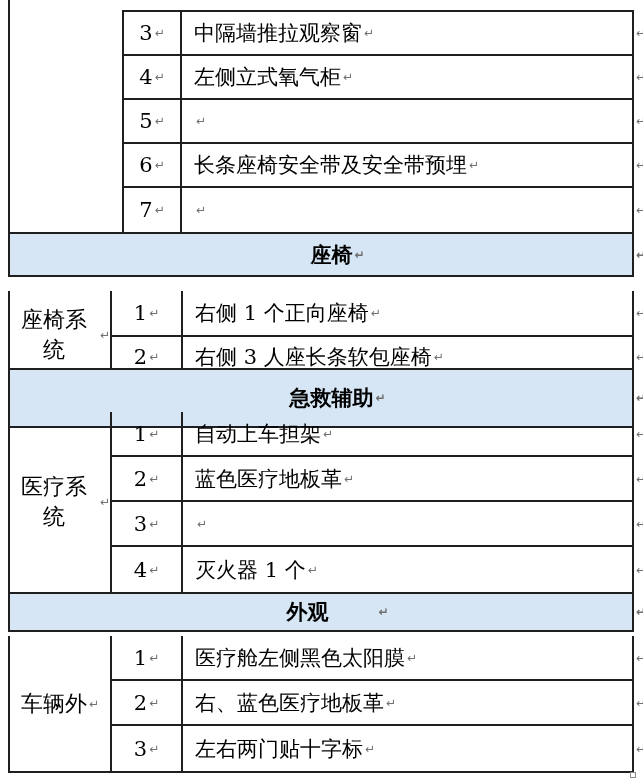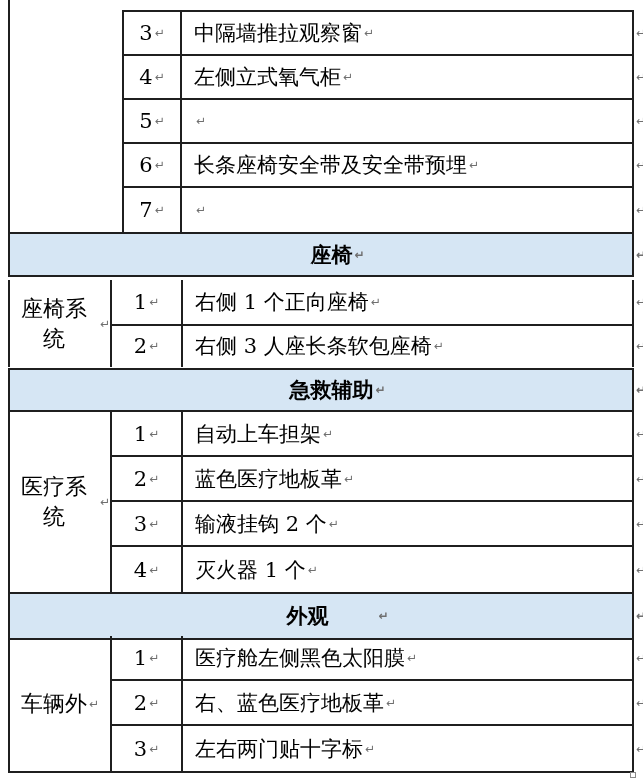--- a/index.html
+++ b/index.html
@@ -34,32 +34,32 @@
 
   
   .band {
     left: 8px; width: 626px;
     background: var(--band-bg);
     border: 2px solid var(--bc);
     display: flex; align-items: center; justify-content: center;
     font-size: 21px; font-weight: bold;
   }
   .bandB { top: 232px; height: 45px; }
-  .bandC { top: 368px; height: 44px; }
-  .bandD { top: 592px; height: 48px; gap: 48px; }
+  .bandC { top: 368px; height: 60px; }
+  .bandD { top: 592px; height: 40px; gap: 48px; }
 
   
   .rows {
     left: 8px; width: 626px;
     border-left: 2px solid var(--bc);
     border-right: 2px solid var(--bc);
     display: grid;
     grid-template-columns: 102px 71px 1fr;
   }
-  .rowsB { top: 280px; height: 87px;  grid-template-rows: 45.5px 1fr; }
+  .rowsB { top: 291px; height: 87px;  grid-template-rows: 45.5px 1fr; }
   .rowsC { top: 412px; height: 180px; grid-template-rows: repeat(3, 45px) 1fr; }
   .rowsD { top: 636px; height: 137px; grid-template-rows: repeat(2, 45px) 1fr; border-bottom: 2px solid var(--bc); }
 
   .cell { box-sizing: border-box; display: flex; align-items: center; }
   .ccell {
     grid-row: 1 / -1;
     border-right: 2px solid var(--bc);
     justify-content: center;
     font-size: 22px;
     text-align: center;
@@ -218,21 +218,20 @@
         <span>蓝色医疗地板革</span>
         <span class="pmark">↵</span>
         <span class="omark">↵</span>
       </div>
 
     <div class="cell ncell bb">
         <span>3</span>
         <span class="pmark">↵</span>
       </div>
     <div class="cell dcell bb">
-        <span>输液挂钩 2 个</span>
         <span class="pmark">↵</span>
         <span class="omark">↵</span>
       </div>
 
     <div class="cell ncell">
         <span>4</span>
         <span class="pmark">↵</span>
       </div>
     <div class="cell dcell">
         <span>灭火器 1 个</span>

